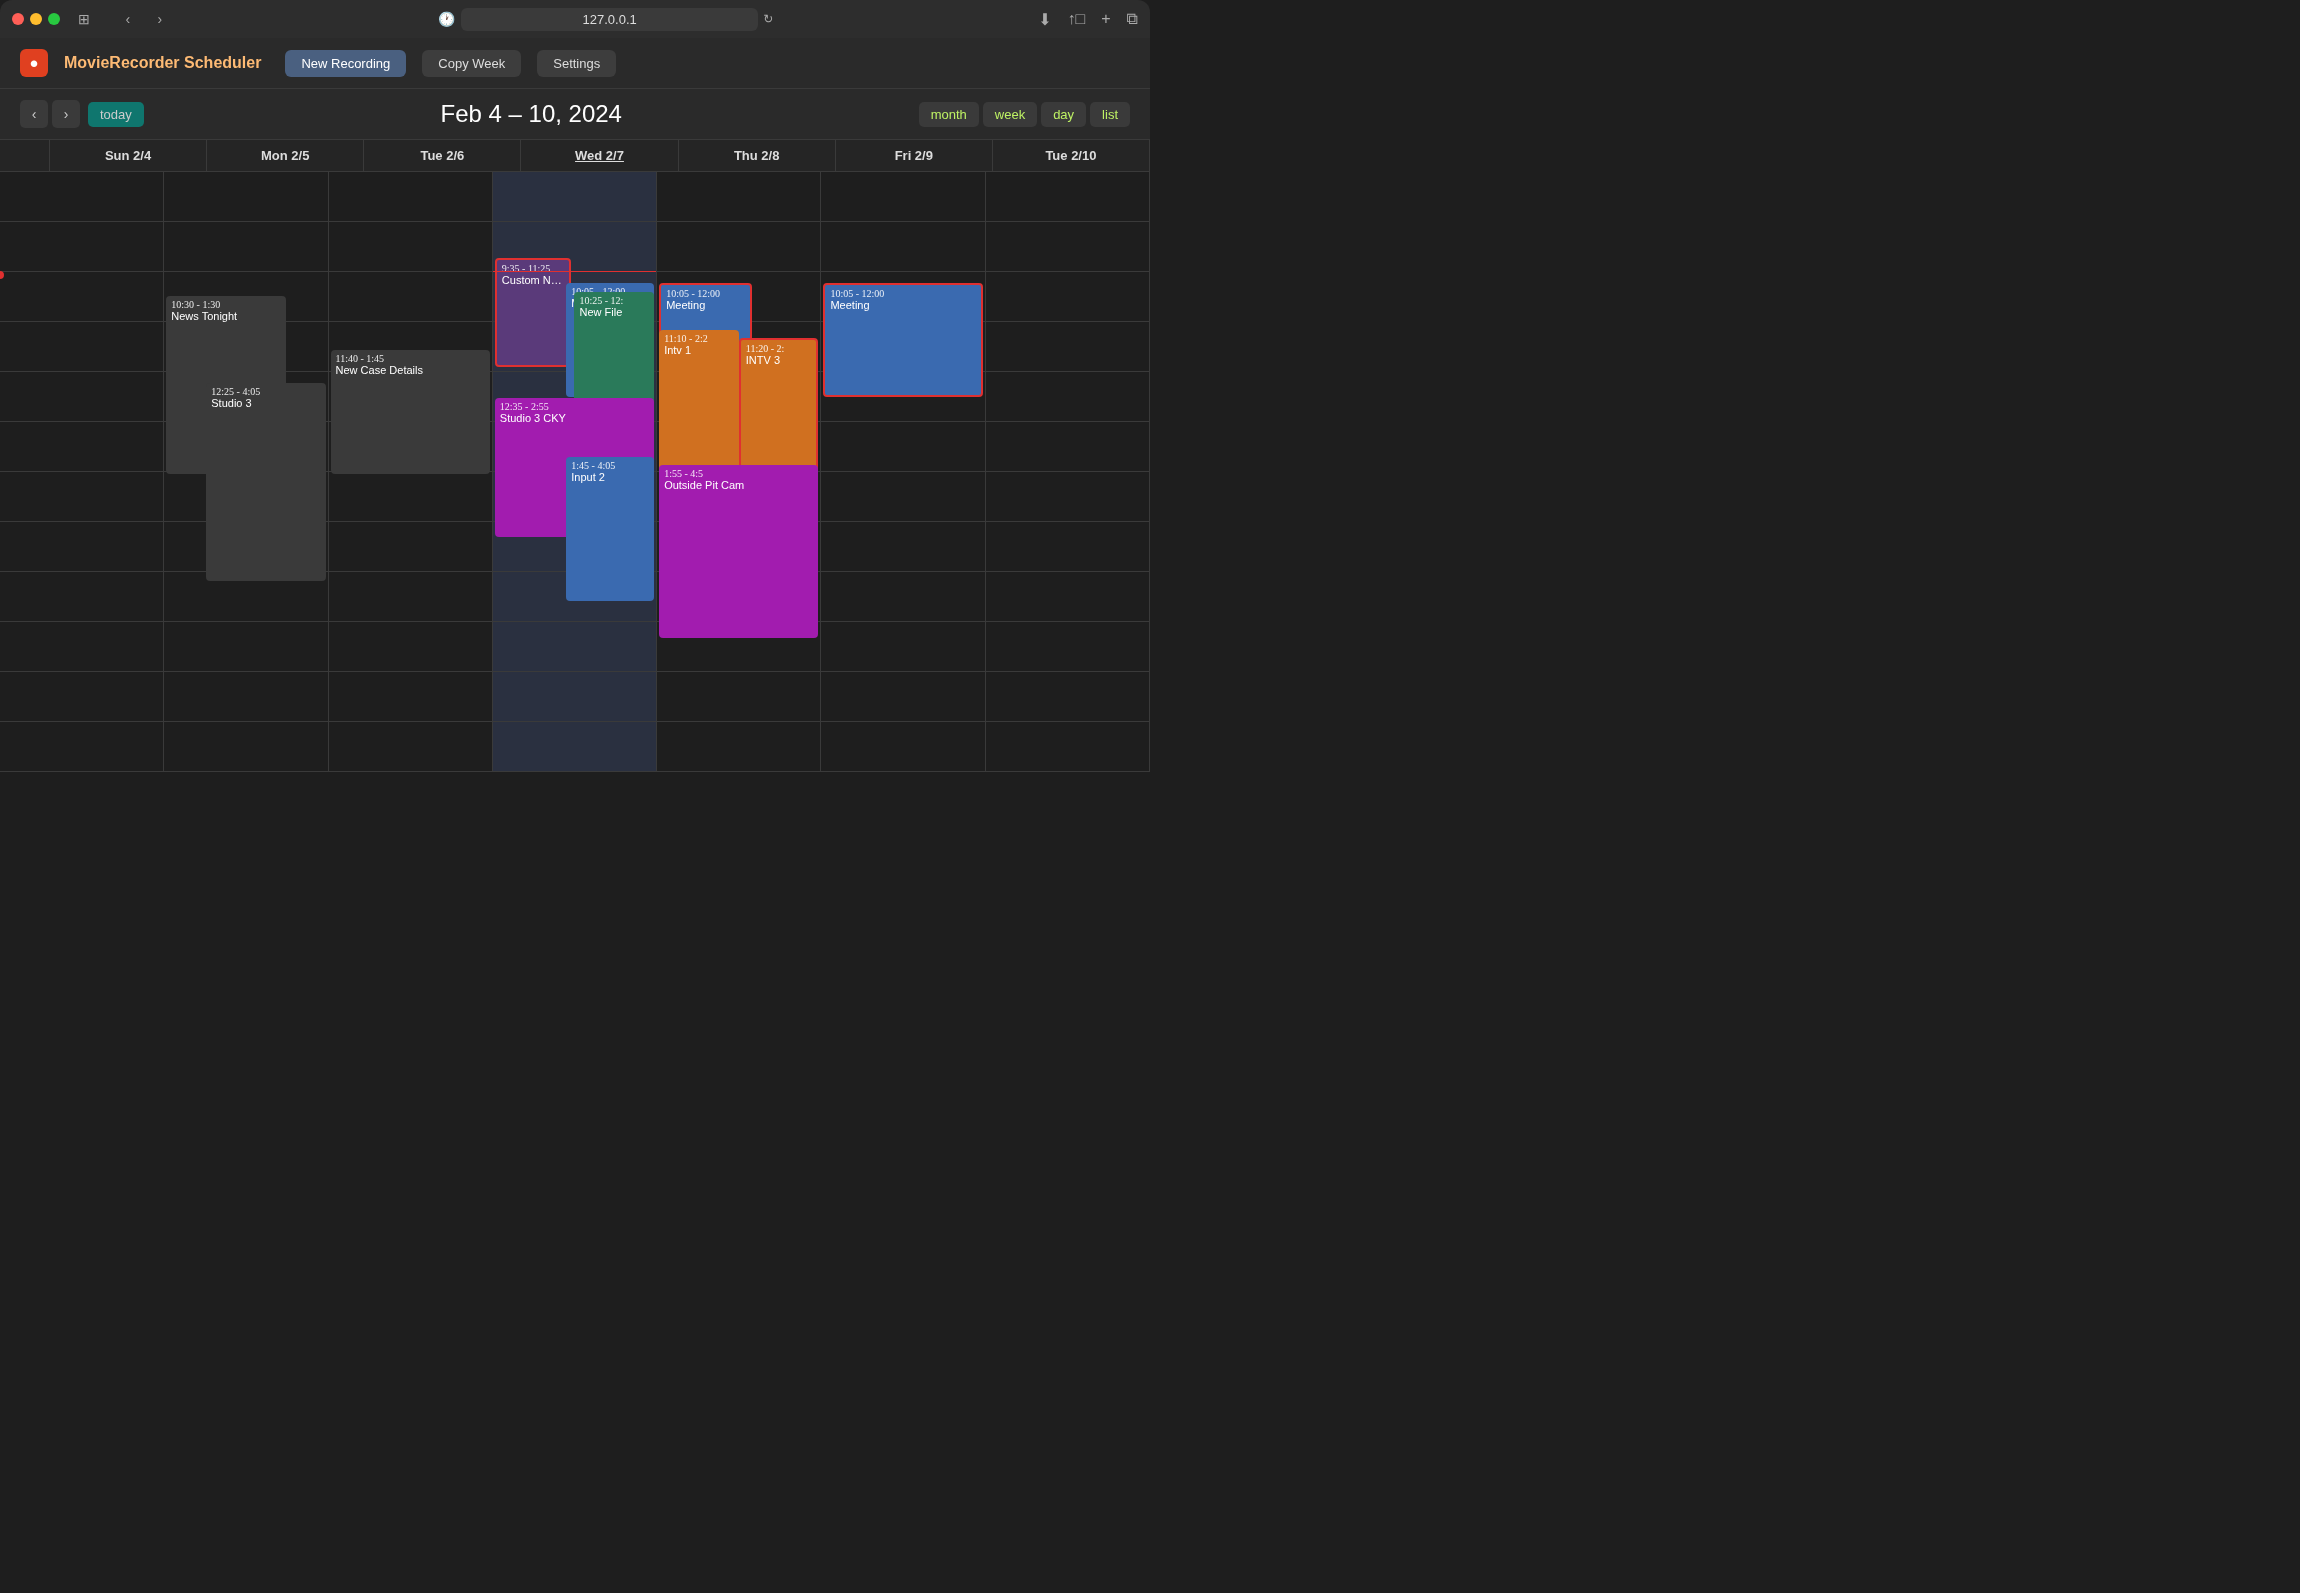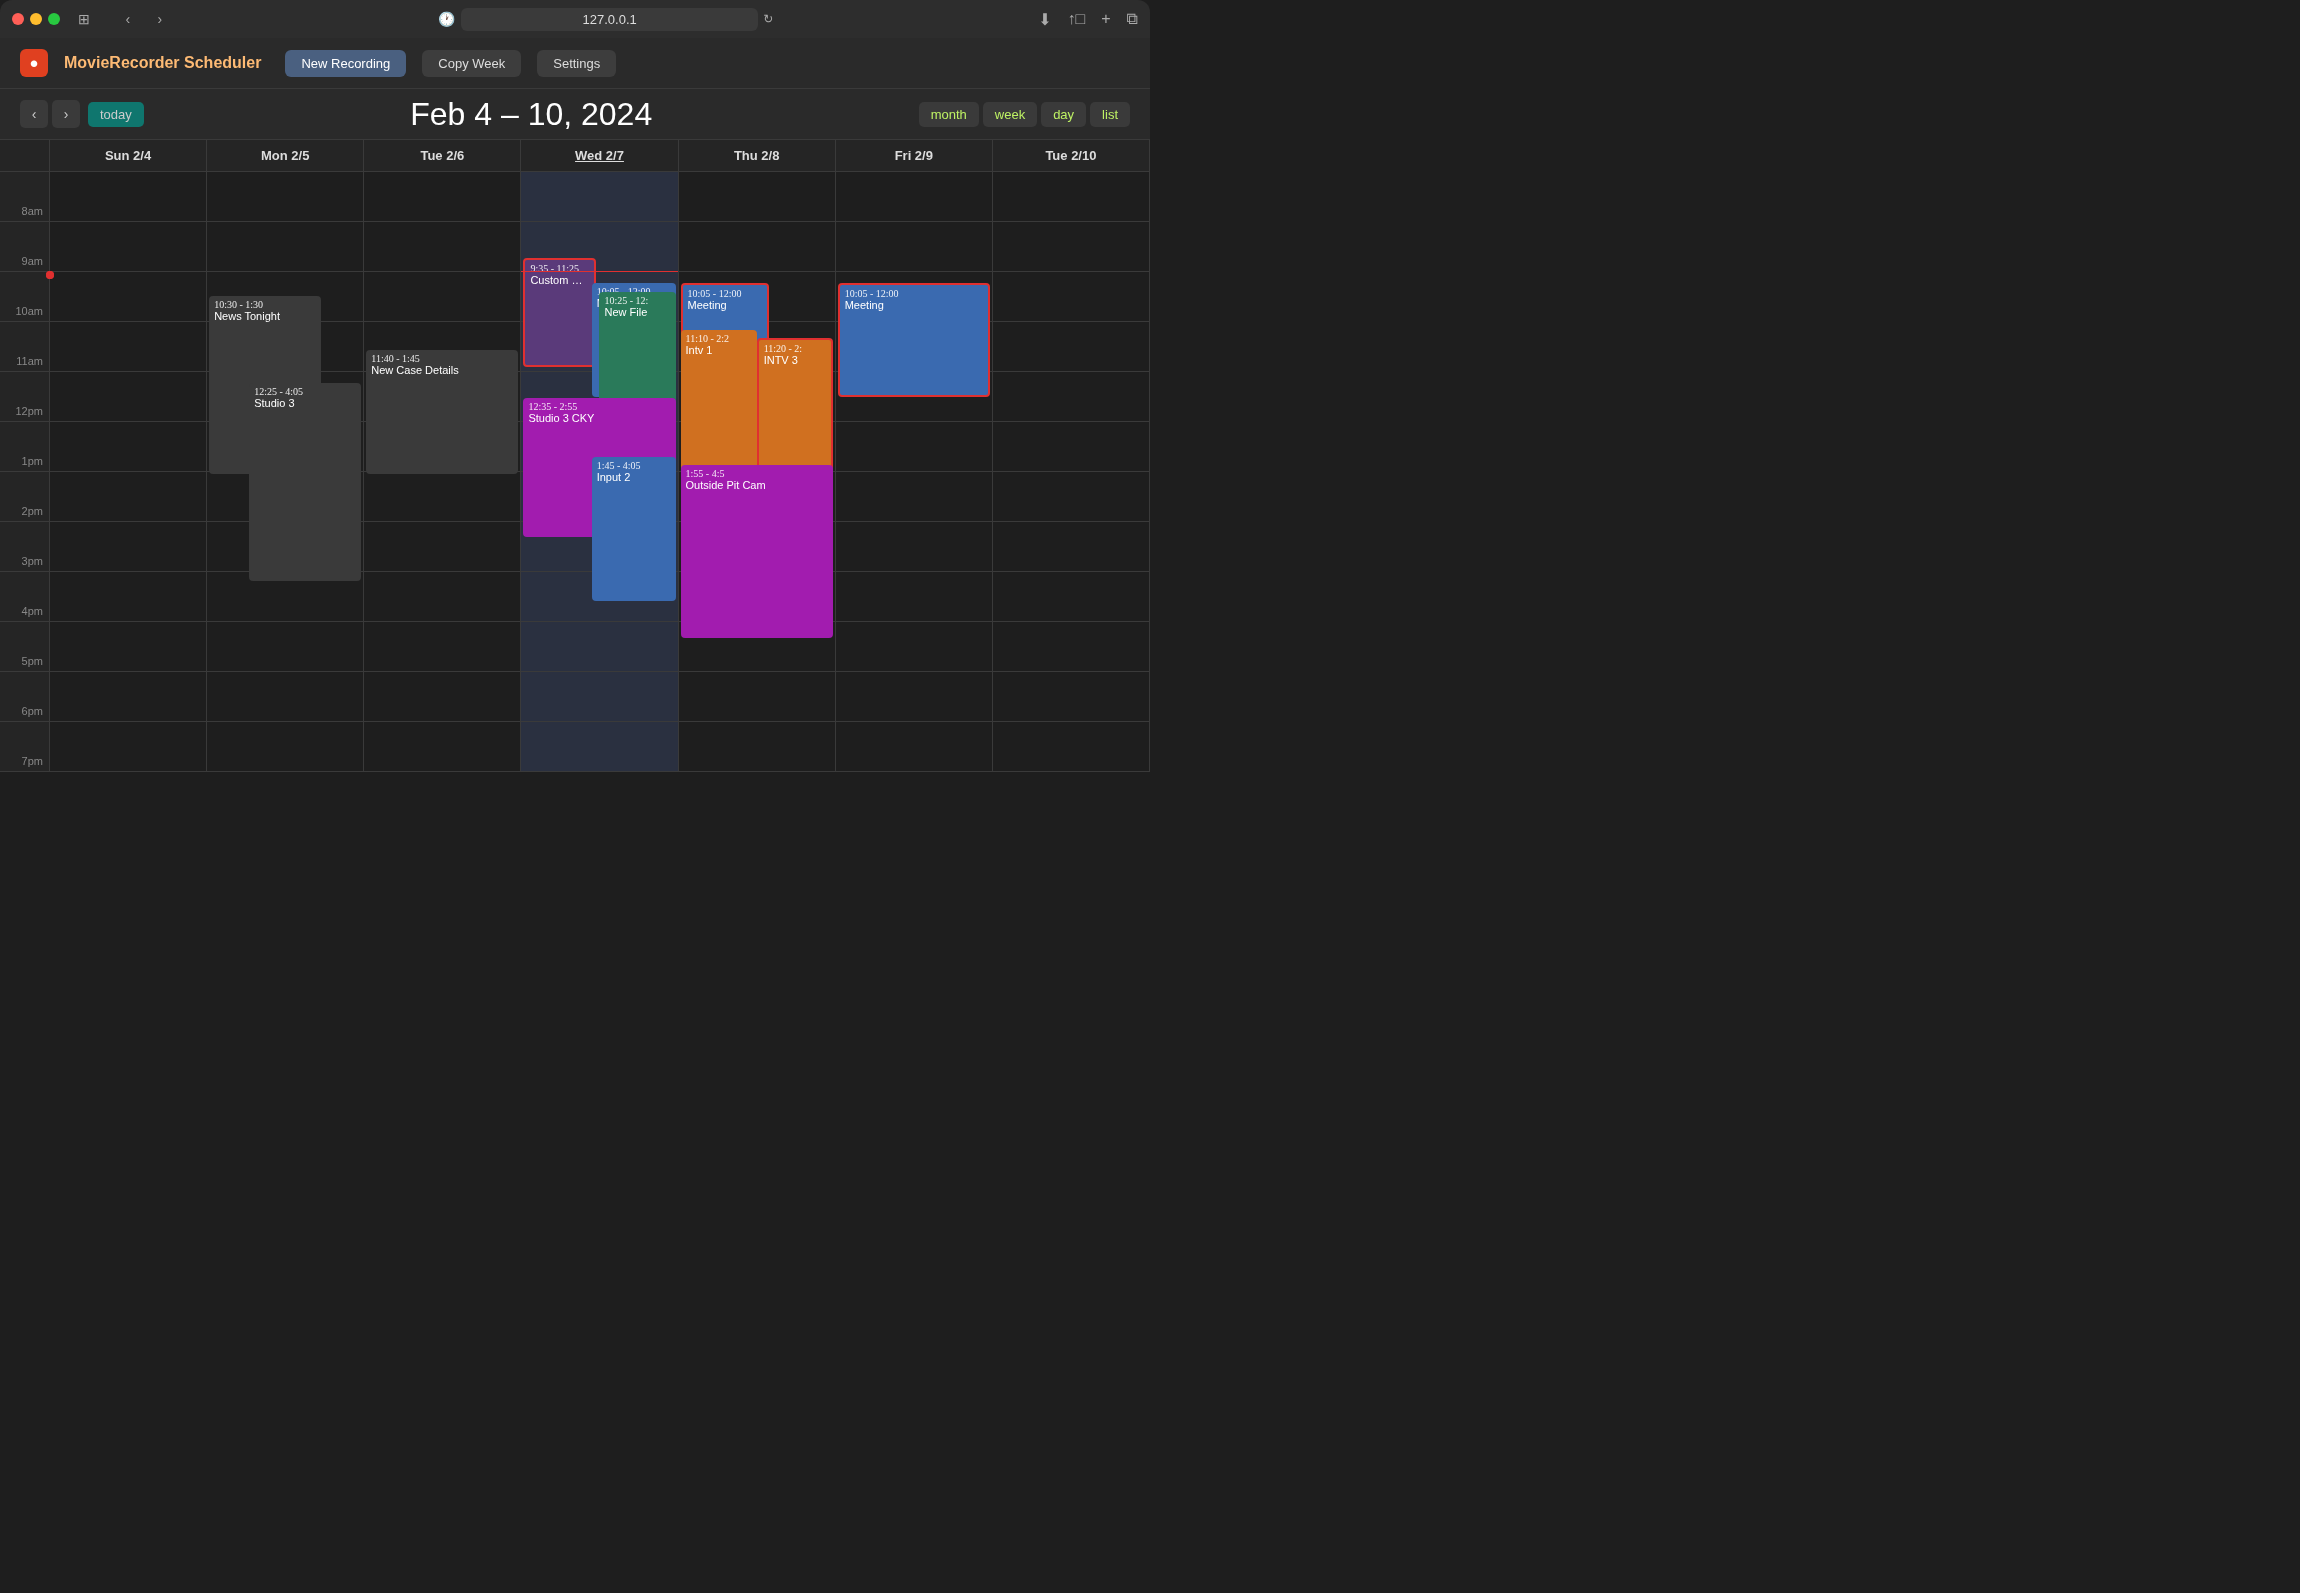--- a/index.html
+++ b/index.html
@@ -116,21 +116,21 @@
       color: #ccc;
       border-radius: 5px;
       padding: 5px 12px;
       font-size: 13px;
       cursor: pointer;
       margin-left: 8px;
     }
     .cal-title {
       flex: 1;
       text-align: center;
-      font-size: 32px;
+      font-size: 24px;
       font-weight: 300;
       color: #fff;
     }
     .view-btns { display: flex; gap: 4px; }
     .view-btn {
       background: #3a3a3a;
       border: none;
       color: #bef264;
       border-radius: 5px;
       padding: 5px 12px;
@@ -282,35 +282,20 @@
     <div class="day-header">Mon 2/5</div>
     <div class="day-header">Tue 2/6</div>
     <div class="day-header today">Wed 2/7</div>
     <div class="day-header">Thu 2/8</div>
     <div class="day-header">Fri 2/9</div>
     <div class="day-header">Tue 2/10</div>
   </div>
 
   <div class="time-grid">
 
-    <div class="time-labels" style="position: relative;">
-      <div class="time-label">8am</div>
-      <div class="time-label">9am</div>
-      <div class="time-label">10am</div>
-      <div class="time-label">11am</div>
-      <div class="time-label">12pm</div>
-      <div class="time-label">1pm</div>
-      <div class="time-label">2pm</div>
-      <div class="time-label">3pm</div>
-      <div class="time-label">4pm</div>
-      <div class="time-label">5pm</div>
-      <div class="time-label">6pm</div>
-      <div class="time-label">7pm</div>
-    <div style="position: absolute; right: -5px; top: 99px; width: 8px; height: 8px; background: rgb(224, 48, 48); border-radius: 50%; z-index: 20;"></div>
-      </div>
 
     <div class="days-container" id="days-container">
 
       <div class="day-column" id="col-0">
         <div class="hour-cell"></div>
         <div class="hour-cell"></div>
         <div class="hour-cell"></div>
         <div class="hour-cell"></div>
         <div class="hour-cell"></div>
         <div class="hour-cell"></div>

